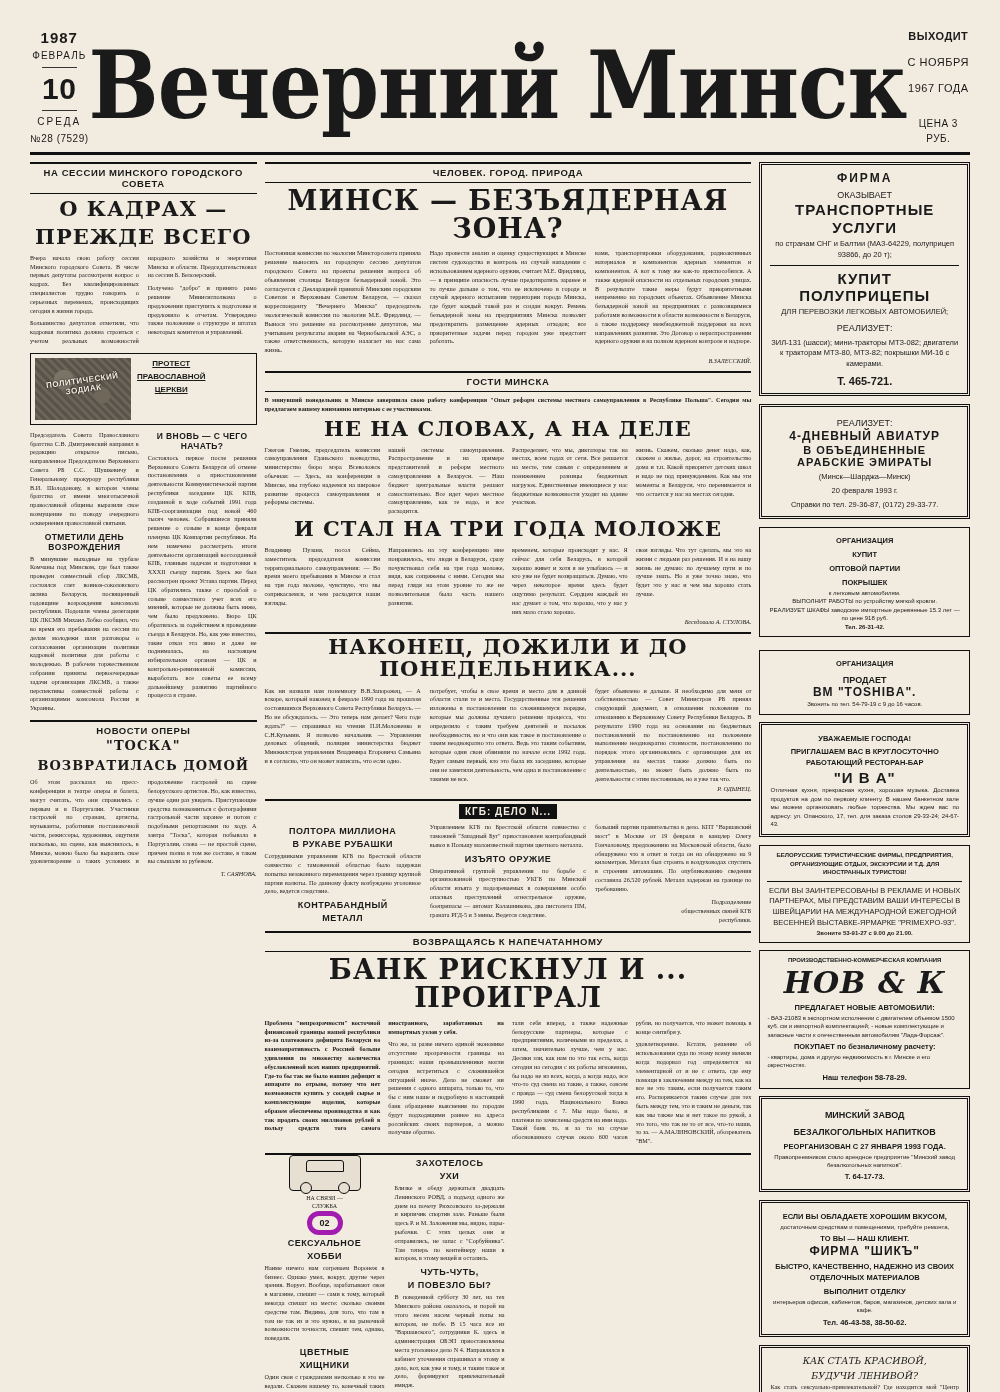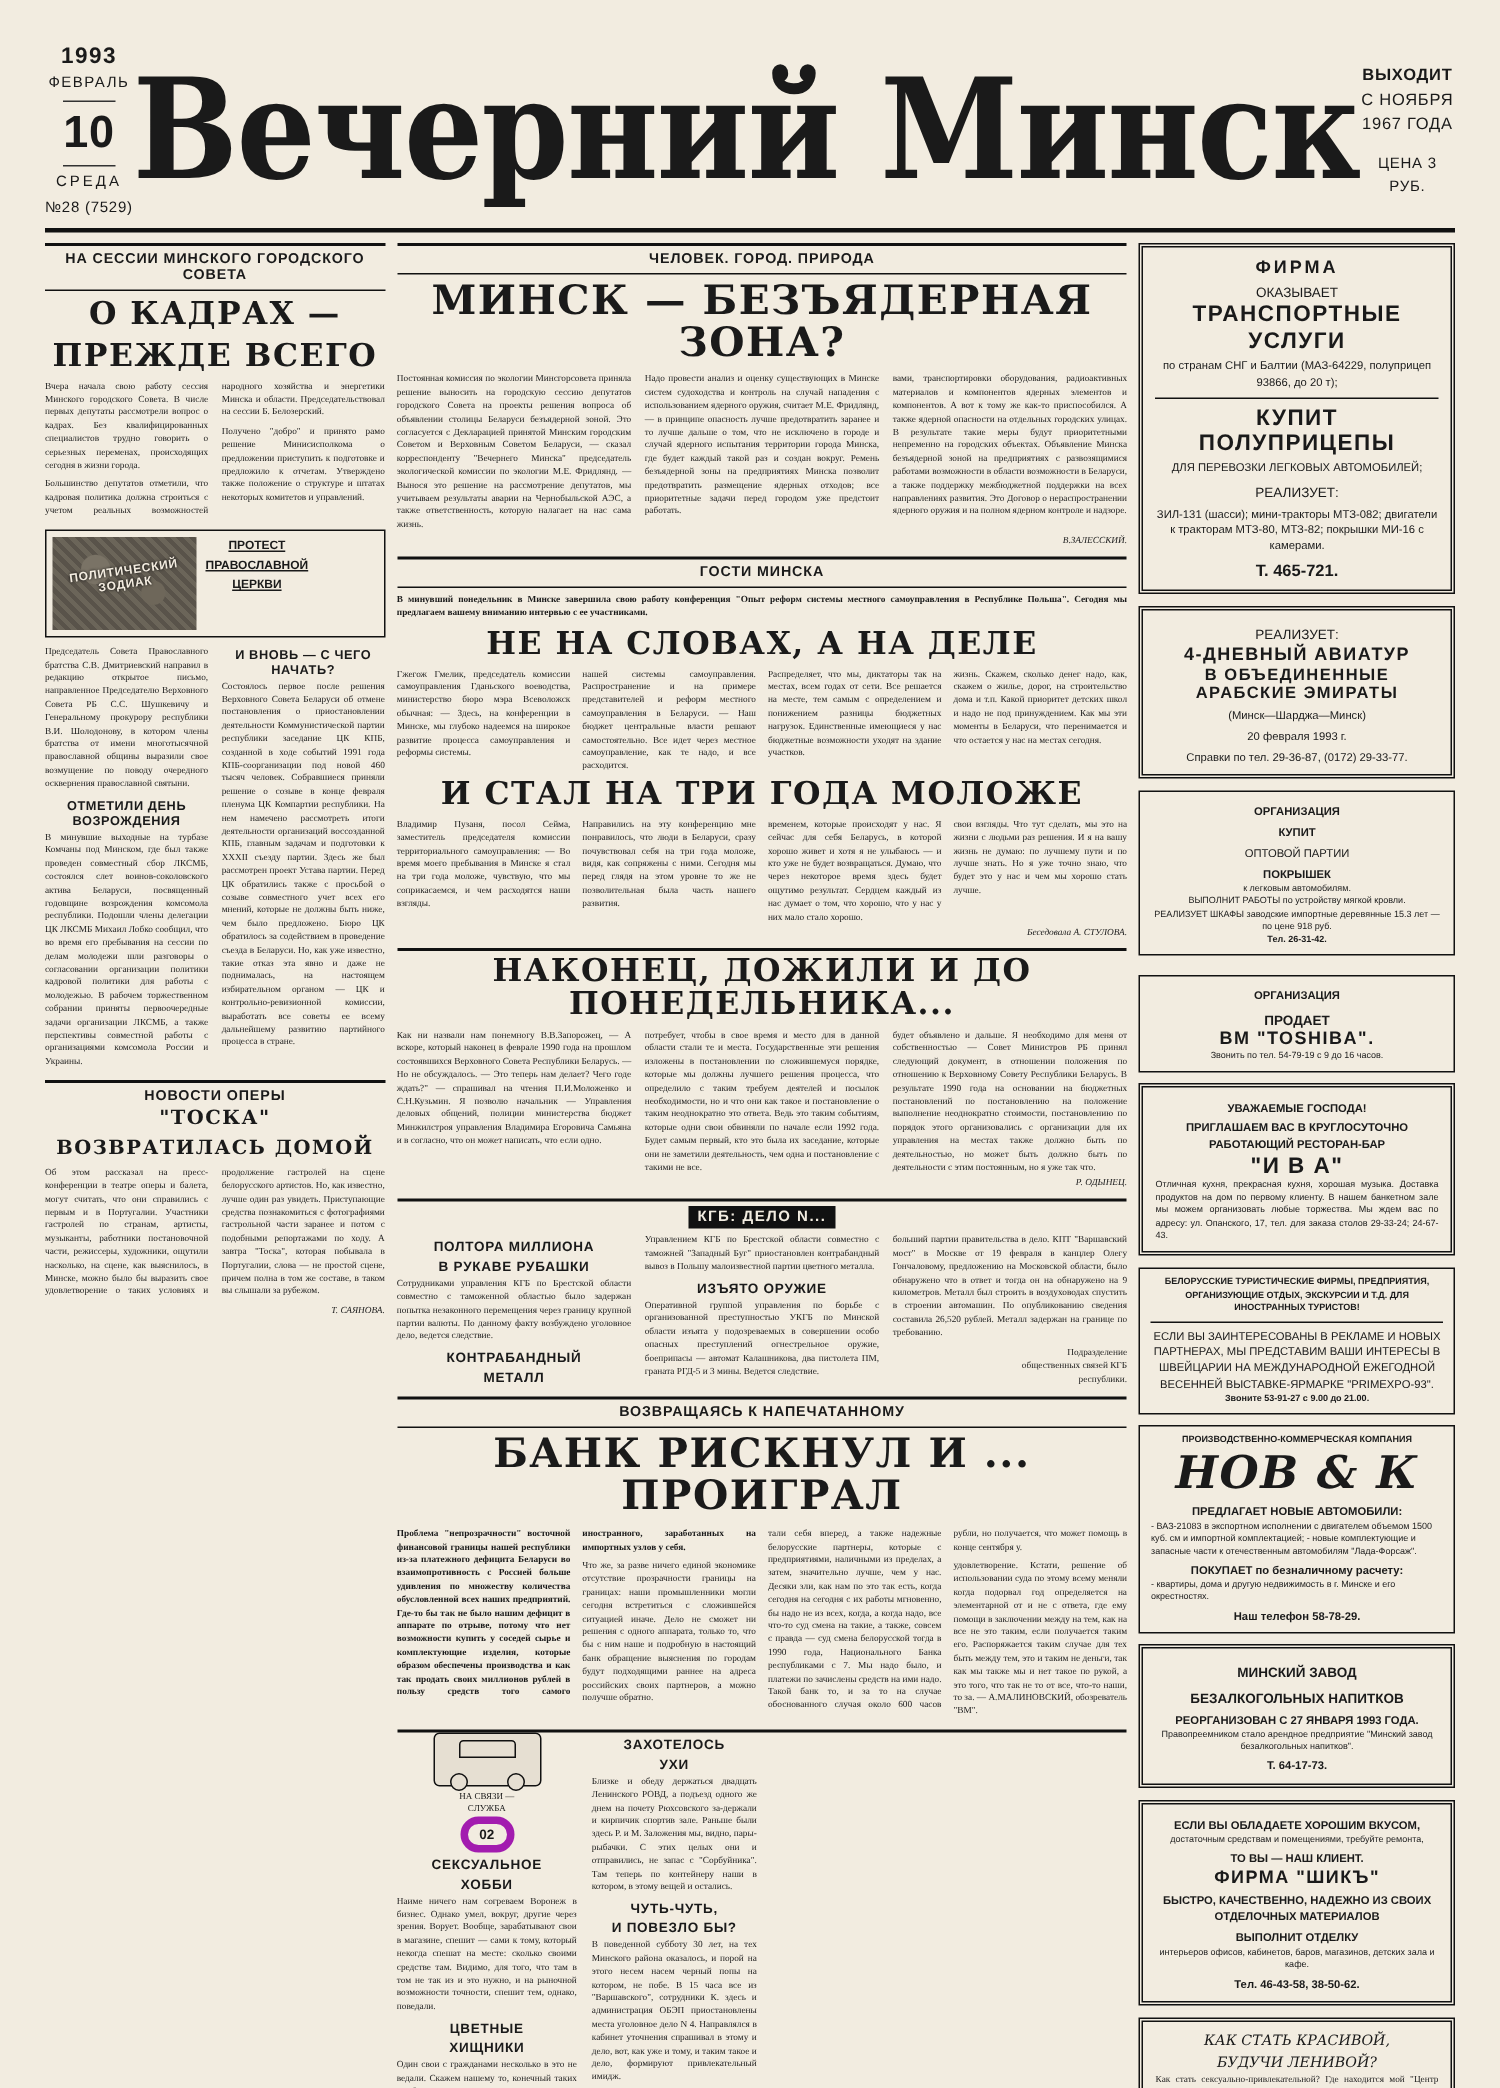--- a/index.html
+++ b/index.html
@@ -43,21 +43,21 @@
     font-size:83px;
     line-height:.95;
     letter-spacing:-1px;
     white-space:nowrap;
     transform:scaleY(1.12);
   }
   .mh-right{
     width:130px;text-align:center;
     font-family:"Liberation Sans", sans-serif;
     font-size:11px;line-height:1.5;
-    display:flex;flex-direction:column;justify-content:center;
+    display:flex;flex-direction:column;justify-content:space-between;
     letter-spacing:.5px;
   }
   .mh-right .b{font-weight:bold;}
   .mh-right .price{margin-top:10px;font-size:10px;}
 
   
   .body-grid{
     display:flex;
     margin-top:7px;
     gap:8px;
@@ -174,21 +174,21 @@
     text-align:center;letter-spacing:.5px;margin:3px 0;text-transform:uppercase;
   }
 </style>
 </head>
 <body>
 
 <div class="page">
 
   <div class="masthead">
     <div class="mh-left">
-      <div class="yr">1993</div>
+      <div class="yr">1987</div>
       <div class="mon">ФЕВРАЛЬ</div>
       <hr>
       <div class="day">10</div>
       <hr>
       <div class="dow">СРЕДА</div>
       <div class="num">№28 (7529)</div>
     </div>
     <div class="mh-title">Вечерний Минск</div>
     <div class="mh-right">
       <div class="b">ВЫХОДИТ</div>
@@ -392,21 +392,21 @@
         <div class="t2" style="font-size:11px">В ОБЪЕДИНЕННЫЕ АРАБСКИЕ ЭМИРАТЫ</div>
         <div class="t4">(Минск—Шарджа—Минск)</div>
         <div class="t4">20 февраля 1993 г.</div>
         <div class="t4">Справки по тел. 29-36-87, (0172) 29-33-77.</div>
       </div>
 
       <div style="display:flex;gap:6px;flex-direction:column;">
         <div class="boxed adc" style="flex:1">
           <div class="t4" style="font-weight:bold">ОРГАНИЗАЦИЯ</div>
           <div class="t4" style="font-weight:bold">КУПИТ</div>
-          <div class="t4" style="font-weight:normal">ОПТОВОЙ ПАРТИИ</div>
+          <div class="t4" style="font-weight:bold">ОПТОВОЙ ПАРТИИ</div>
           <div class="t4" style="font-weight:bold">ПОКРЫШЕК</div>
           <div class="tiny">к легковым автомобилям.</div>
           <div class="tiny">ВЫПОЛНИТ РАБОТЫ по устройству мягкой кровли.</div>
           <div class="tiny">РЕАЛИЗУЕТ ШКАФЫ заводские импортные деревянные 15.3 лет — по цене 918 руб.</div>
           <div class="tiny" style="font-weight:bold">Тел. 26-31-42.</div>
         </div>
         <div class="boxed adc" style="flex:1">
           <div class="t4" style="font-weight:bold">ОРГАНИЗАЦИЯ</div>
           <div class="t3" style="font-weight:bold">ПРОДАЕТ</div>
           <div class="t2" style="font-size:12px">ВМ "TOSHIBA".</div>

